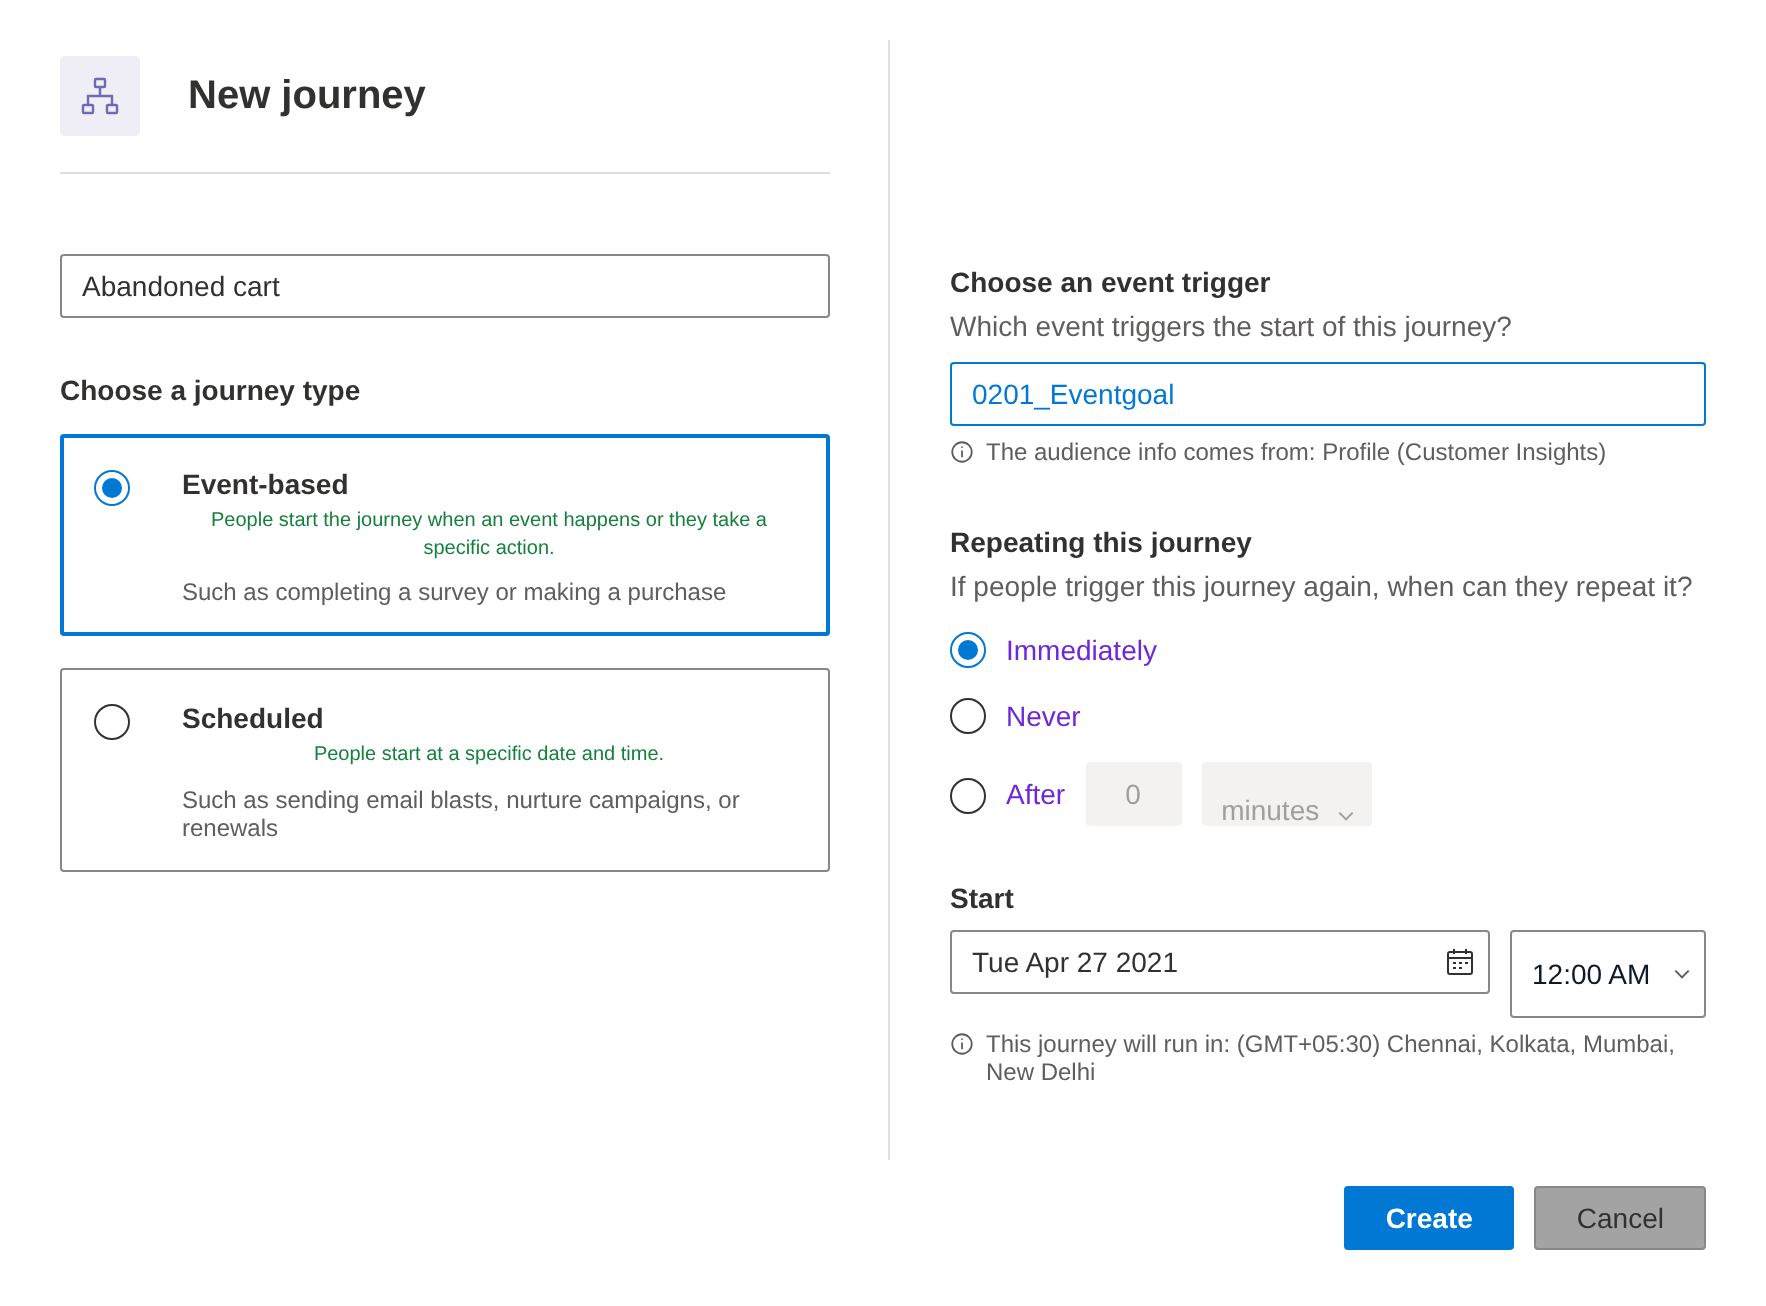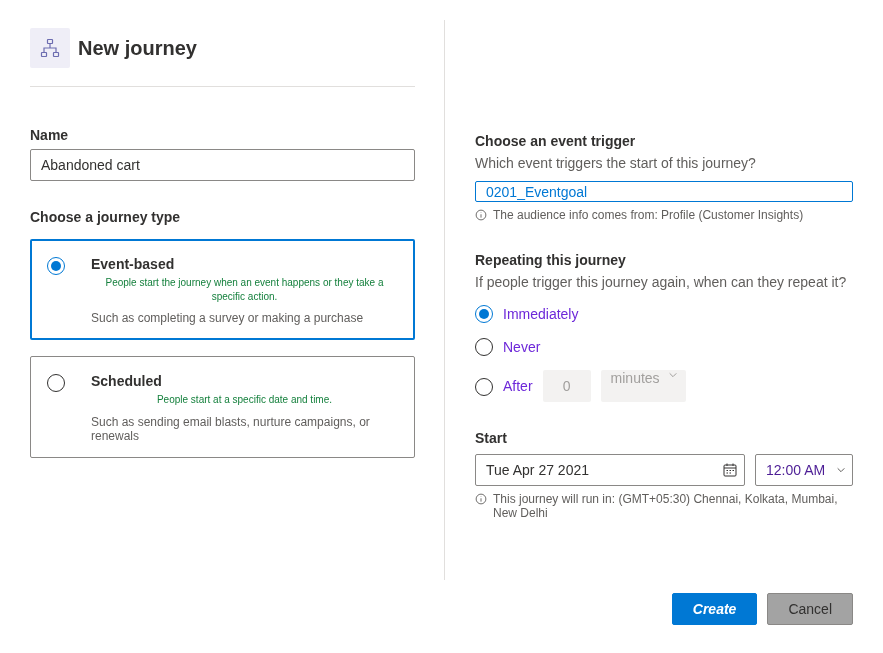--- a/index.html
+++ b/index.html
@@ -32,21 +32,21 @@
     }
     .right-panel {
       flex: 1;
       padding: 28px 30px 28px 30px;
       display: flex;
       flex-direction: column;
     }
     .header-row {
       display: flex;
       align-items: center;
-      gap: 8px;
+      gap: 24px;
       margin-bottom: 18px;
       text-align: right;
     }
     .icon-box {
       width: 40px;
       height: 40px;
       background: #efeef7;
       display: flex;
       align-items: center;
       justify-content: center;
@@ -80,21 +80,21 @@
       border: 1px solid #8a8886;
       border-radius: 2px;
       padding: 0 10px;
       font-size: 14px;
       font-family: inherit;
       color: #323130;
       outline: none;
     }
     .combo-input {
       width: 100%;
-      height: 21px;
+      height: 32px;
       border: 1px solid #0078d4;
       border-radius: 2px;
       padding: 0 10px;
       font-size: 14px;
       font-family: inherit;
       color: #0078d4;
       outline: none;
       display: flex;
       align-items: center;
     }
@@ -188,21 +188,21 @@
     .after-select {
       height: 32px;
       background: #f3f2f1;
       border: none;
       border-radius: 2px;
       padding: 0 26px 0 10px;
       font-size: 14px;
       color: #a19f9d;
       position: relative;
       display: inline-flex;
-      align-items: flex-start;
+      align-items: flex-end;
     }
     .after-select .chev {
       position: absolute;
       right: 8px;
       pointer-events: none;
     }
     .start-group .section-label { margin-bottom: 8px; }
     .start-row {
       display: flex;
       gap: 10px;
@@ -215,29 +215,29 @@
       padding: 0 6px 0 10px;
       display: flex;
       align-items: center;
       justify-content: space-between;
       font-size: 14px;
       color: #323130;
       cursor: pointer;
     }
     .time-input {
       width: 98px;
-      height: 32px;
+      height: 44px;
       border: 1px solid #8a8886;
       border-radius: 2px;
       padding: 0 6px 0 10px;
       display: flex;
       align-items: center;
       justify-content: space-between;
       font-size: 14px;
-      color: #4c1d95;
+      color: #0f172a;
       cursor: pointer;
     }
     .footer {
       margin-top: auto;
       display: flex;
       justify-content: flex-end;
       gap: 10px;
       padding-top: 30px;
     }
     .btn {
@@ -249,21 +249,20 @@
       cursor: pointer;
       border: 1px solid #8a8886;
       background: #a3a3a3;
       color: #323130;
     }
     .btn.primary {
       background: #0078d4;
       border-color: #0078d4;
       color: #fff;
       font-weight: 600;
-      font-style: italic;
     }
   </style>
 </head>
 <body>
 
 <div class="dialog">
   <div class="left-panel">
     <div class="header-row">
       <div class="icon-box">
         <svg width="20" height="20" viewBox="0 0 20 20" fill="none" stroke="currentColor" stroke-width="1.2">
@@ -272,21 +271,20 @@
           <rect x="13.5" y="14.5" width="5" height="4" rx="0.5"></rect>
           <path d="M10 5.5 V10 M4 14.5 V10 H16 V14.5"></path>
         </svg>
       </div>
       <div class="page-title">New journey</div>
     </div>
 
     <hr class="hr">
 
     <div class="name-group">
-      <div class="section-label">Name</div>
       <input class="text-input" value="Abandoned cart" style="">
     </div>
 
     <div class="journey-type-group">
       <div class="section-label">Choose a journey type</div>
 
       <div class="type-card selected">
         <div class="radio checked"></div>
         <div class="type-card-body">
           <div class="type-title">Event-based</div>

